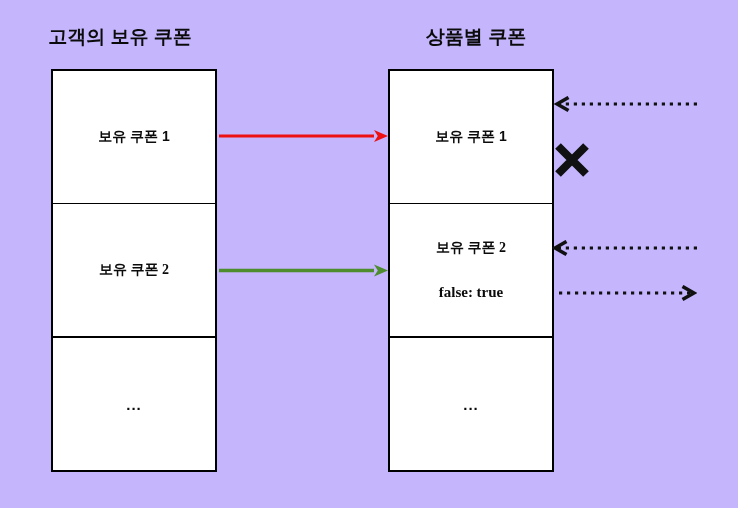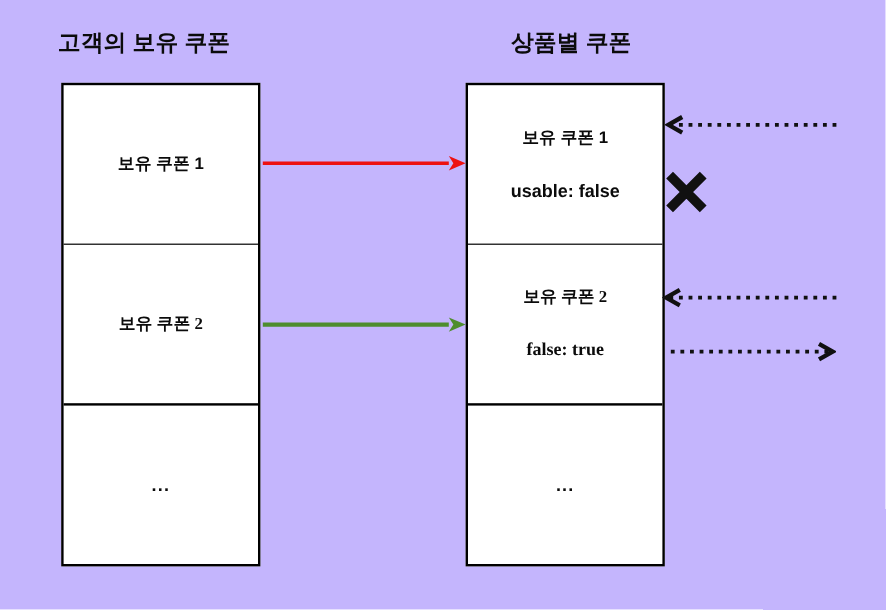--- a/index.html
+++ b/index.html
@@ -94,21 +94,20 @@
       <span class="lbl">보유 쿠폰 2</span>
     </div>
     <div class="cell c3">
       <span class="lbl">...</span>
     </div>
   </div>
 
   <div class="box right-box">
     <div class="cell c1 two-line">
       <span class="lbl">보유 쿠폰 1</span>
-      <span class="status">usable: false</span>
     </div>
     <div class="cell c2 two-line">
       <span class="lbl">보유 쿠폰 2</span>
       <span class="status">false: true</span>
     </div>
     <div class="cell c3">
       <span class="lbl">...</span>
     </div>
   </div>
 

